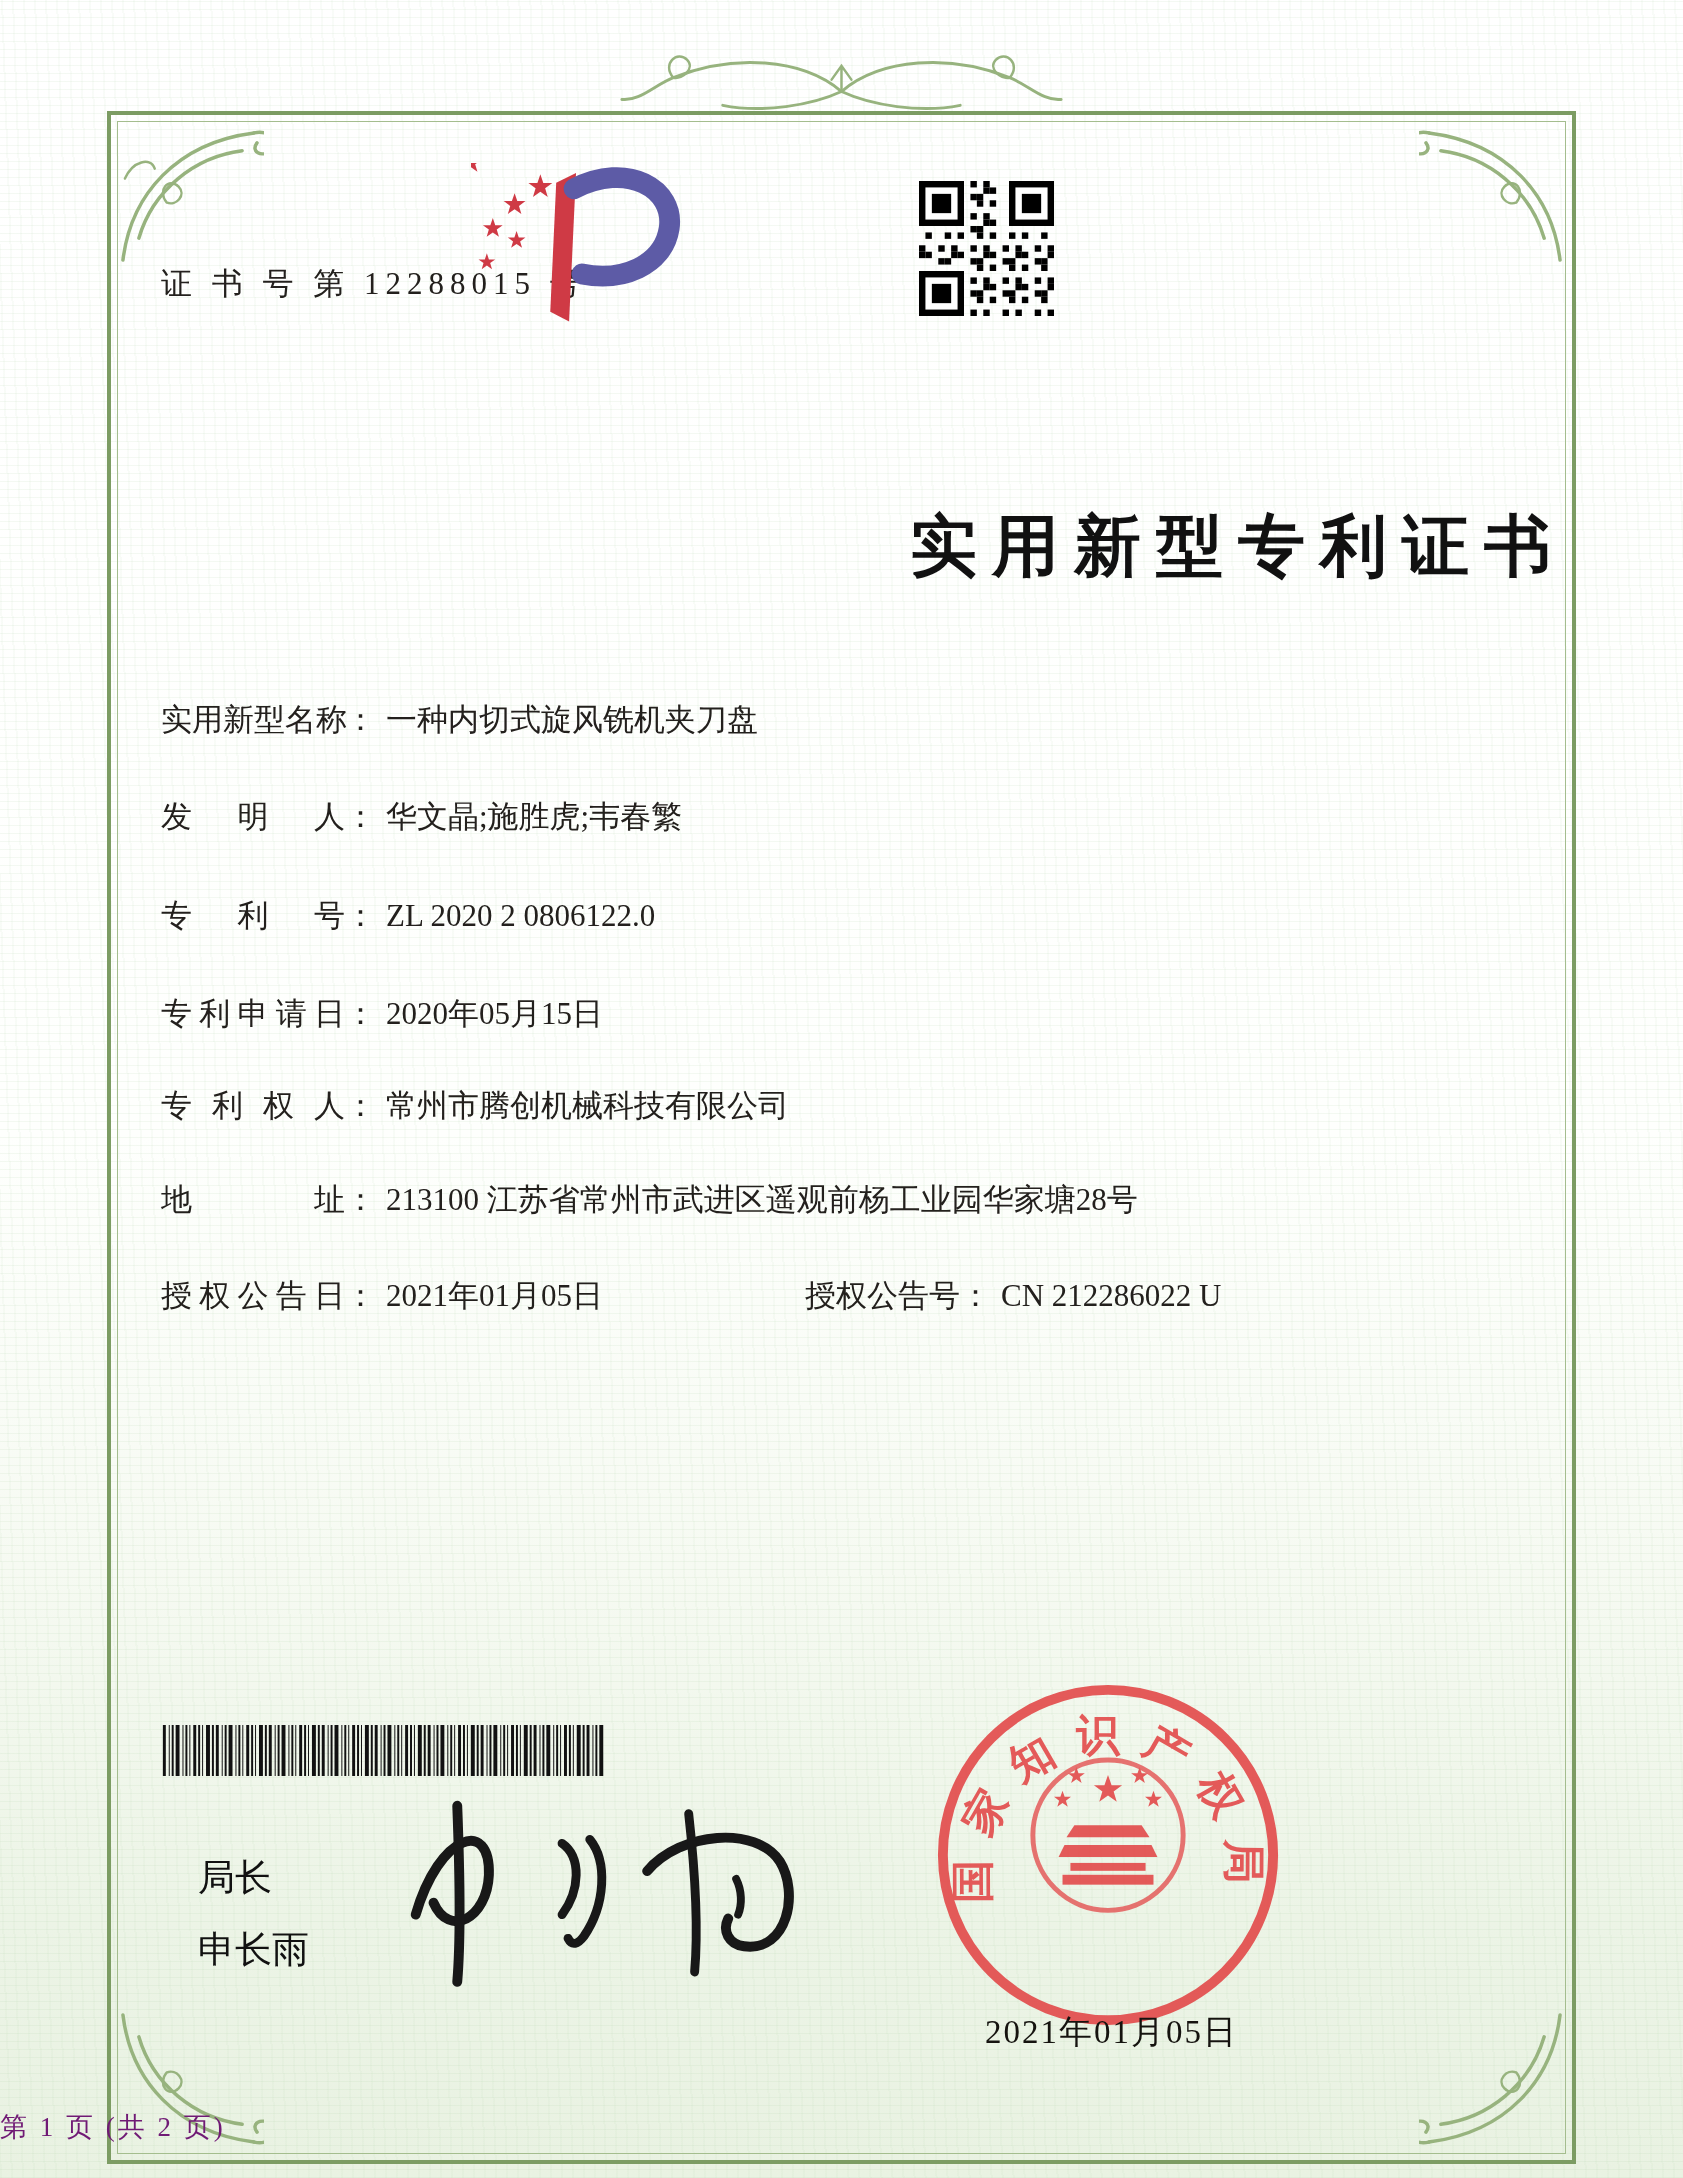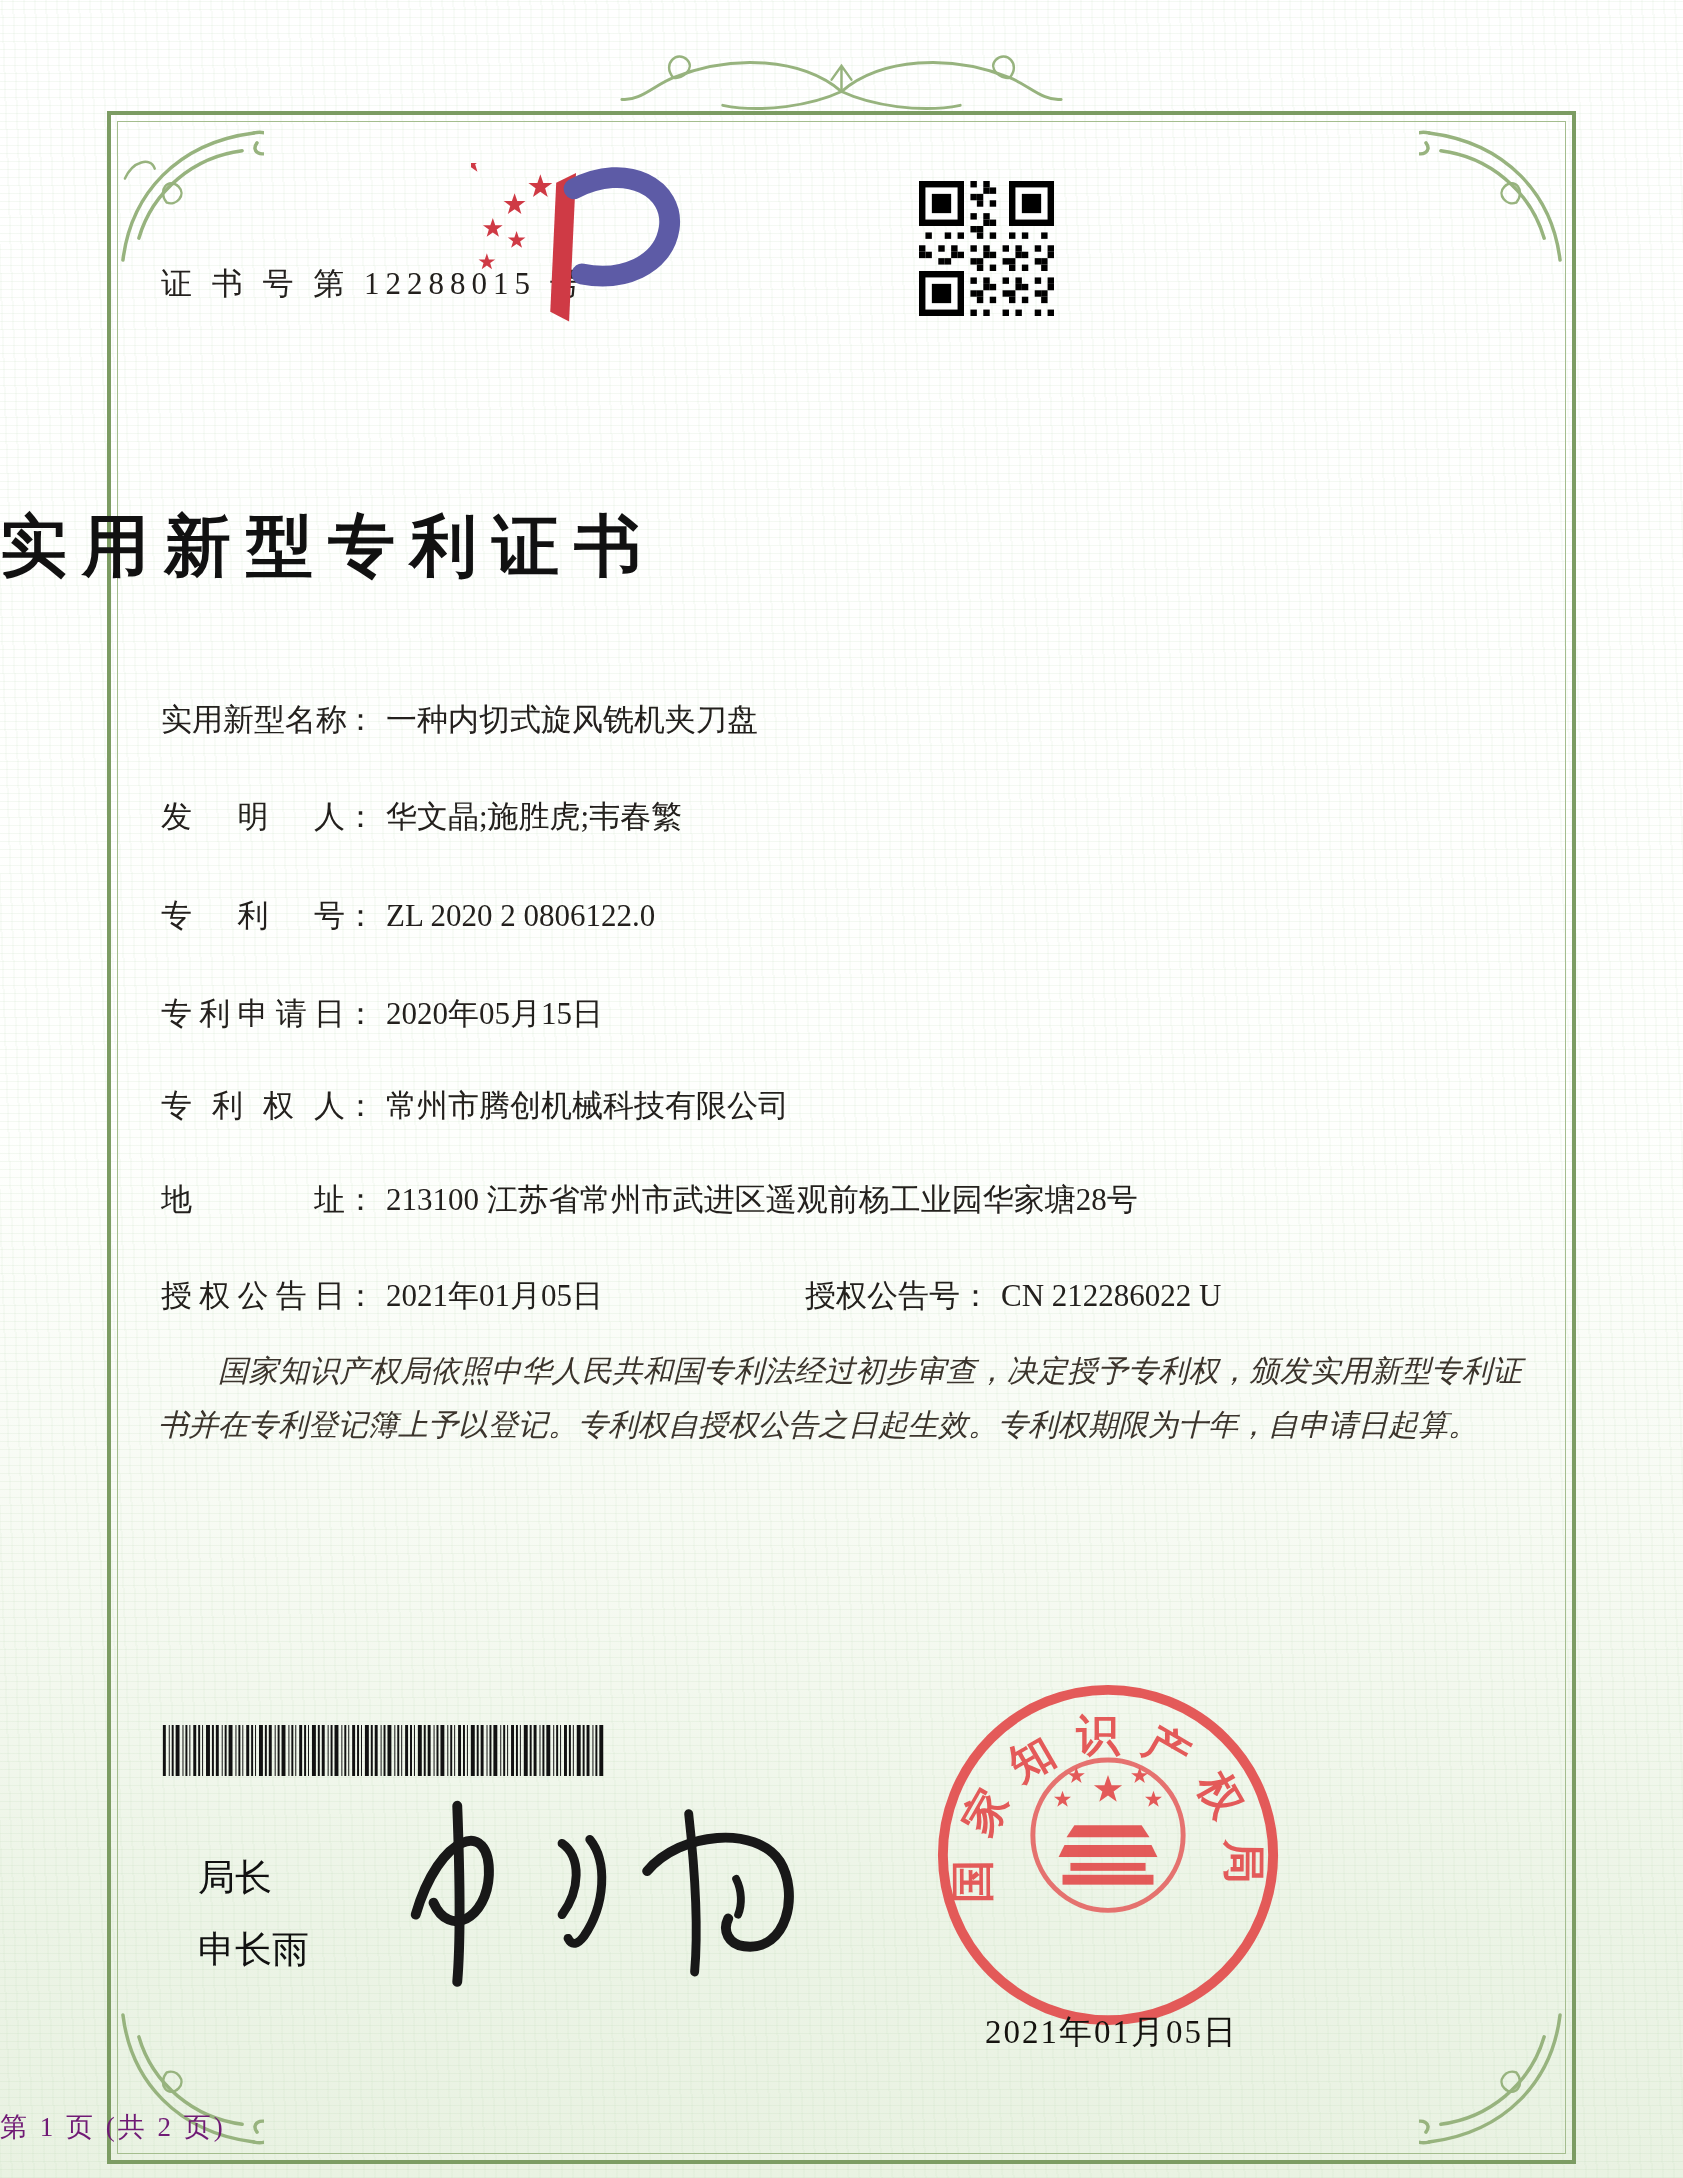--- a/index.html
+++ b/index.html
@@ -22,21 +22,21 @@
   .corner.tl{left:115px;top:119px;}
   .corner.tr{right:115px;top:119px;transform:scaleX(-1);}
   .corner.bl{left:115px;bottom:22px;transform:scaleY(-1);}
   .corner.br{right:115px;bottom:22px;transform:scale(-1,-1);}
   .top-ornament{left:614px;top:48px;width:455px;height:85px;}
 
   .cert-no{left:161px;top:263px;font-size:31px;letter-spacing:6px;color:#23201d;}
   .logo{left:471px;top:163px;width:218px;height:168px;}
   .qr{left:919px;top:181px;width:135px;height:135px;}
 
-  .title{left:0;right:0;top:501px;text-align:left;padding-right:117px;
+  .title{left:0;right:0;top:501px;text-align:right;padding-right:117px;
     font-size:67px;font-weight:700;letter-spacing:15px;color:#111;}
 
   .frow{position:absolute;left:161px;font-size:31px;white-space:nowrap;color:#23201d;}
   .flabel{display:inline-block;width:184px;text-align:justify;text-align-last:justify;vertical-align:top;}
   .fvalue{margin-left:10px;}
   .grant2{position:absolute;left:644px;top:0;white-space:nowrap;}
 
   .body-text{left:158px;top:1344px;width:1364px;font-size:30px;line-height:54px;
     text-align:justify;color:#3b342c;font-style:italic;}
   .body-text p{margin:0;text-indent:2em;}
@@ -237,21 +237,20 @@
   <span class="flabel">地址</span><span>：</span><span class="fvalue">213100 江苏省常州市武进区遥观前杨工业园华家塘28号</span>
 </div>
 <div class="frow" style="top:1275px">
   <span class="flabel">授权公告日</span><span>：</span><span class="fvalue">2021年01月05日</span>
   <span class="grant2">
     <span>授权公告号</span><span>：</span><span class="fvalue">CN 212286022 U</span>
   </span>
 </div>
 
 <div class="abs body-text">
-  <p>国家知识产权局依照中华人民共和国专利法经过初步审查，决定授予专利权，颁发实用新型专利证书并在专利登记簿上予以登记。专利权自授权公告之日起生效。专利权期限为十年，自申请日起算。</p>
 </div>
 
 <div class="abs barcode"><svg viewBox="0 0 455 52" width="100%" height="100%">
       <rect x="0" y="0" width="3" height="52" fill="#111"></rect>
       <rect x="6" y="0" width="1" height="52" fill="#111"></rect>
       <rect x="9" y="0" width="2" height="52" fill="#111"></rect>
       <rect x="13" y="0" width="4" height="52" fill="#111"></rect>
       <rect x="20" y="0" width="1" height="52" fill="#111"></rect>
       <rect x="23" y="0" width="2" height="52" fill="#111"></rect>
       <rect x="27" y="0" width="1" height="52" fill="#111"></rect>

